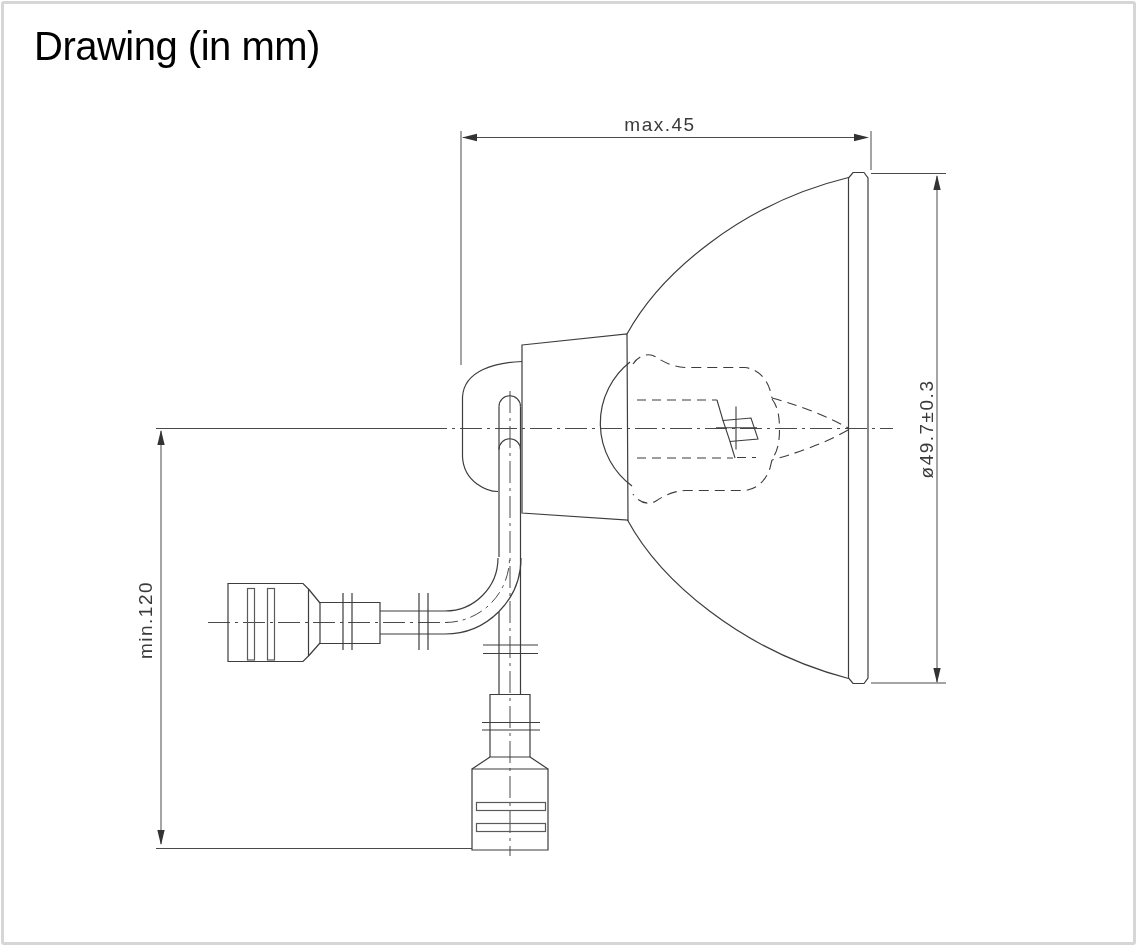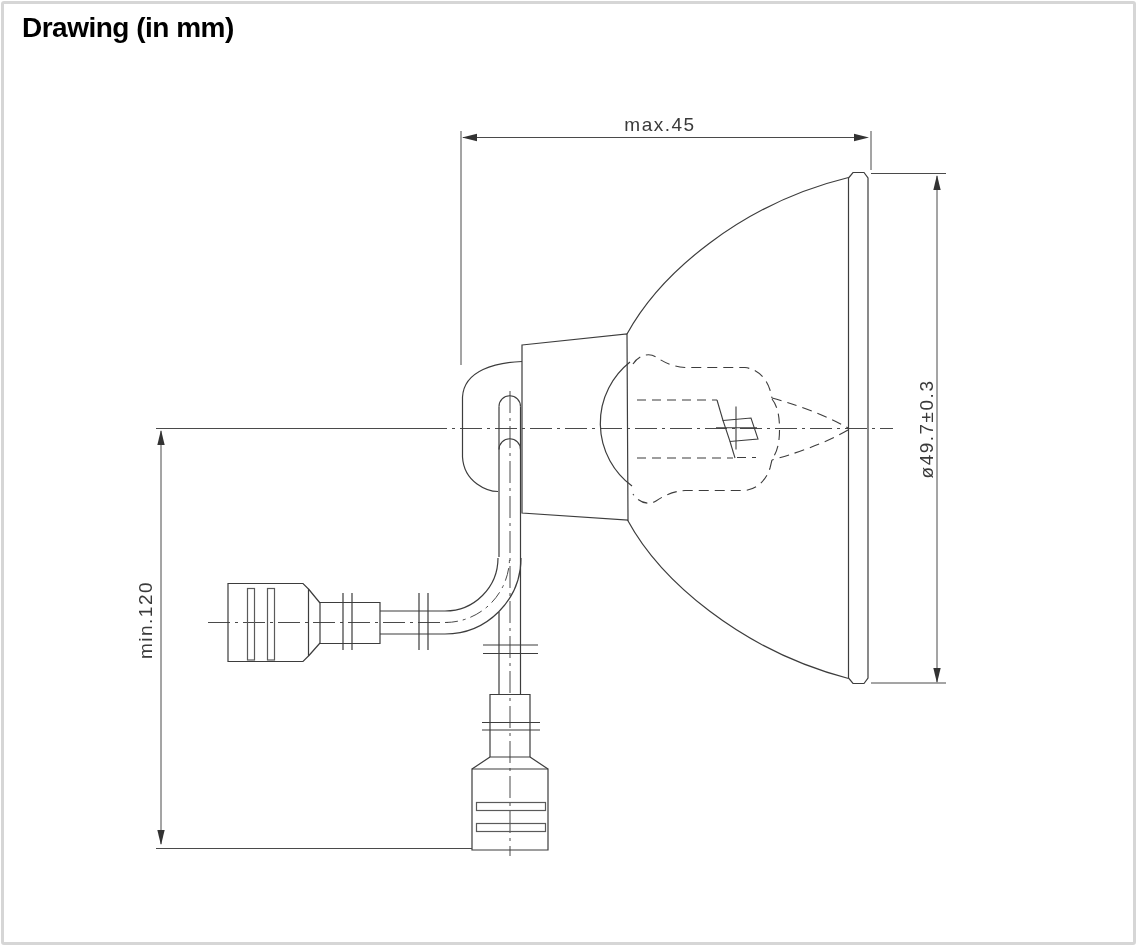--- a/index.html
+++ b/index.html
@@ -20,23 +20,23 @@
   }
   .frame{
     position:absolute;left:1px;top:1px;right:4px;bottom:5px;
     border:3px solid var(--border);
     border-radius:3px;
     box-sizing:border-box;
     pointer-events:none;
   }
   .page-title{
     position:absolute;left:22px;top:12px;
-    font-size:28px;font-weight:bold;color:var(--title);
+    font-size:40px;font-weight:normal;color:var(--title);
     letter-spacing:-0.5px;
-    margin:0;
+    margin:12px;
   }
   svg.drawing{position:absolute;left:0;top:0;}
   .obj{stroke:var(--line);stroke-width:1.2;fill:none;}
   .obj-thin{stroke:var(--line);stroke-width:1.1;fill:none;}
   .slot{stroke:#5a5a5a;stroke-width:1.2;fill:none;}
   .dashed{stroke:var(--line);stroke-width:1.1;fill:none;stroke-dasharray:10 6;}
   .dashed2{stroke:var(--line);stroke-width:1.1;fill:none;stroke-dasharray:9 6;}
   .dim{stroke:var(--dim_line);stroke-width:1;fill:none;}
   .cl{stroke:var(--dim_line);stroke-width:1;fill:none;stroke-dasharray:22 5 3 5;}
   .cl-arc{stroke:var(--dim_line);stroke-width:1;fill:none;stroke-dasharray:13 5 3 5;}

